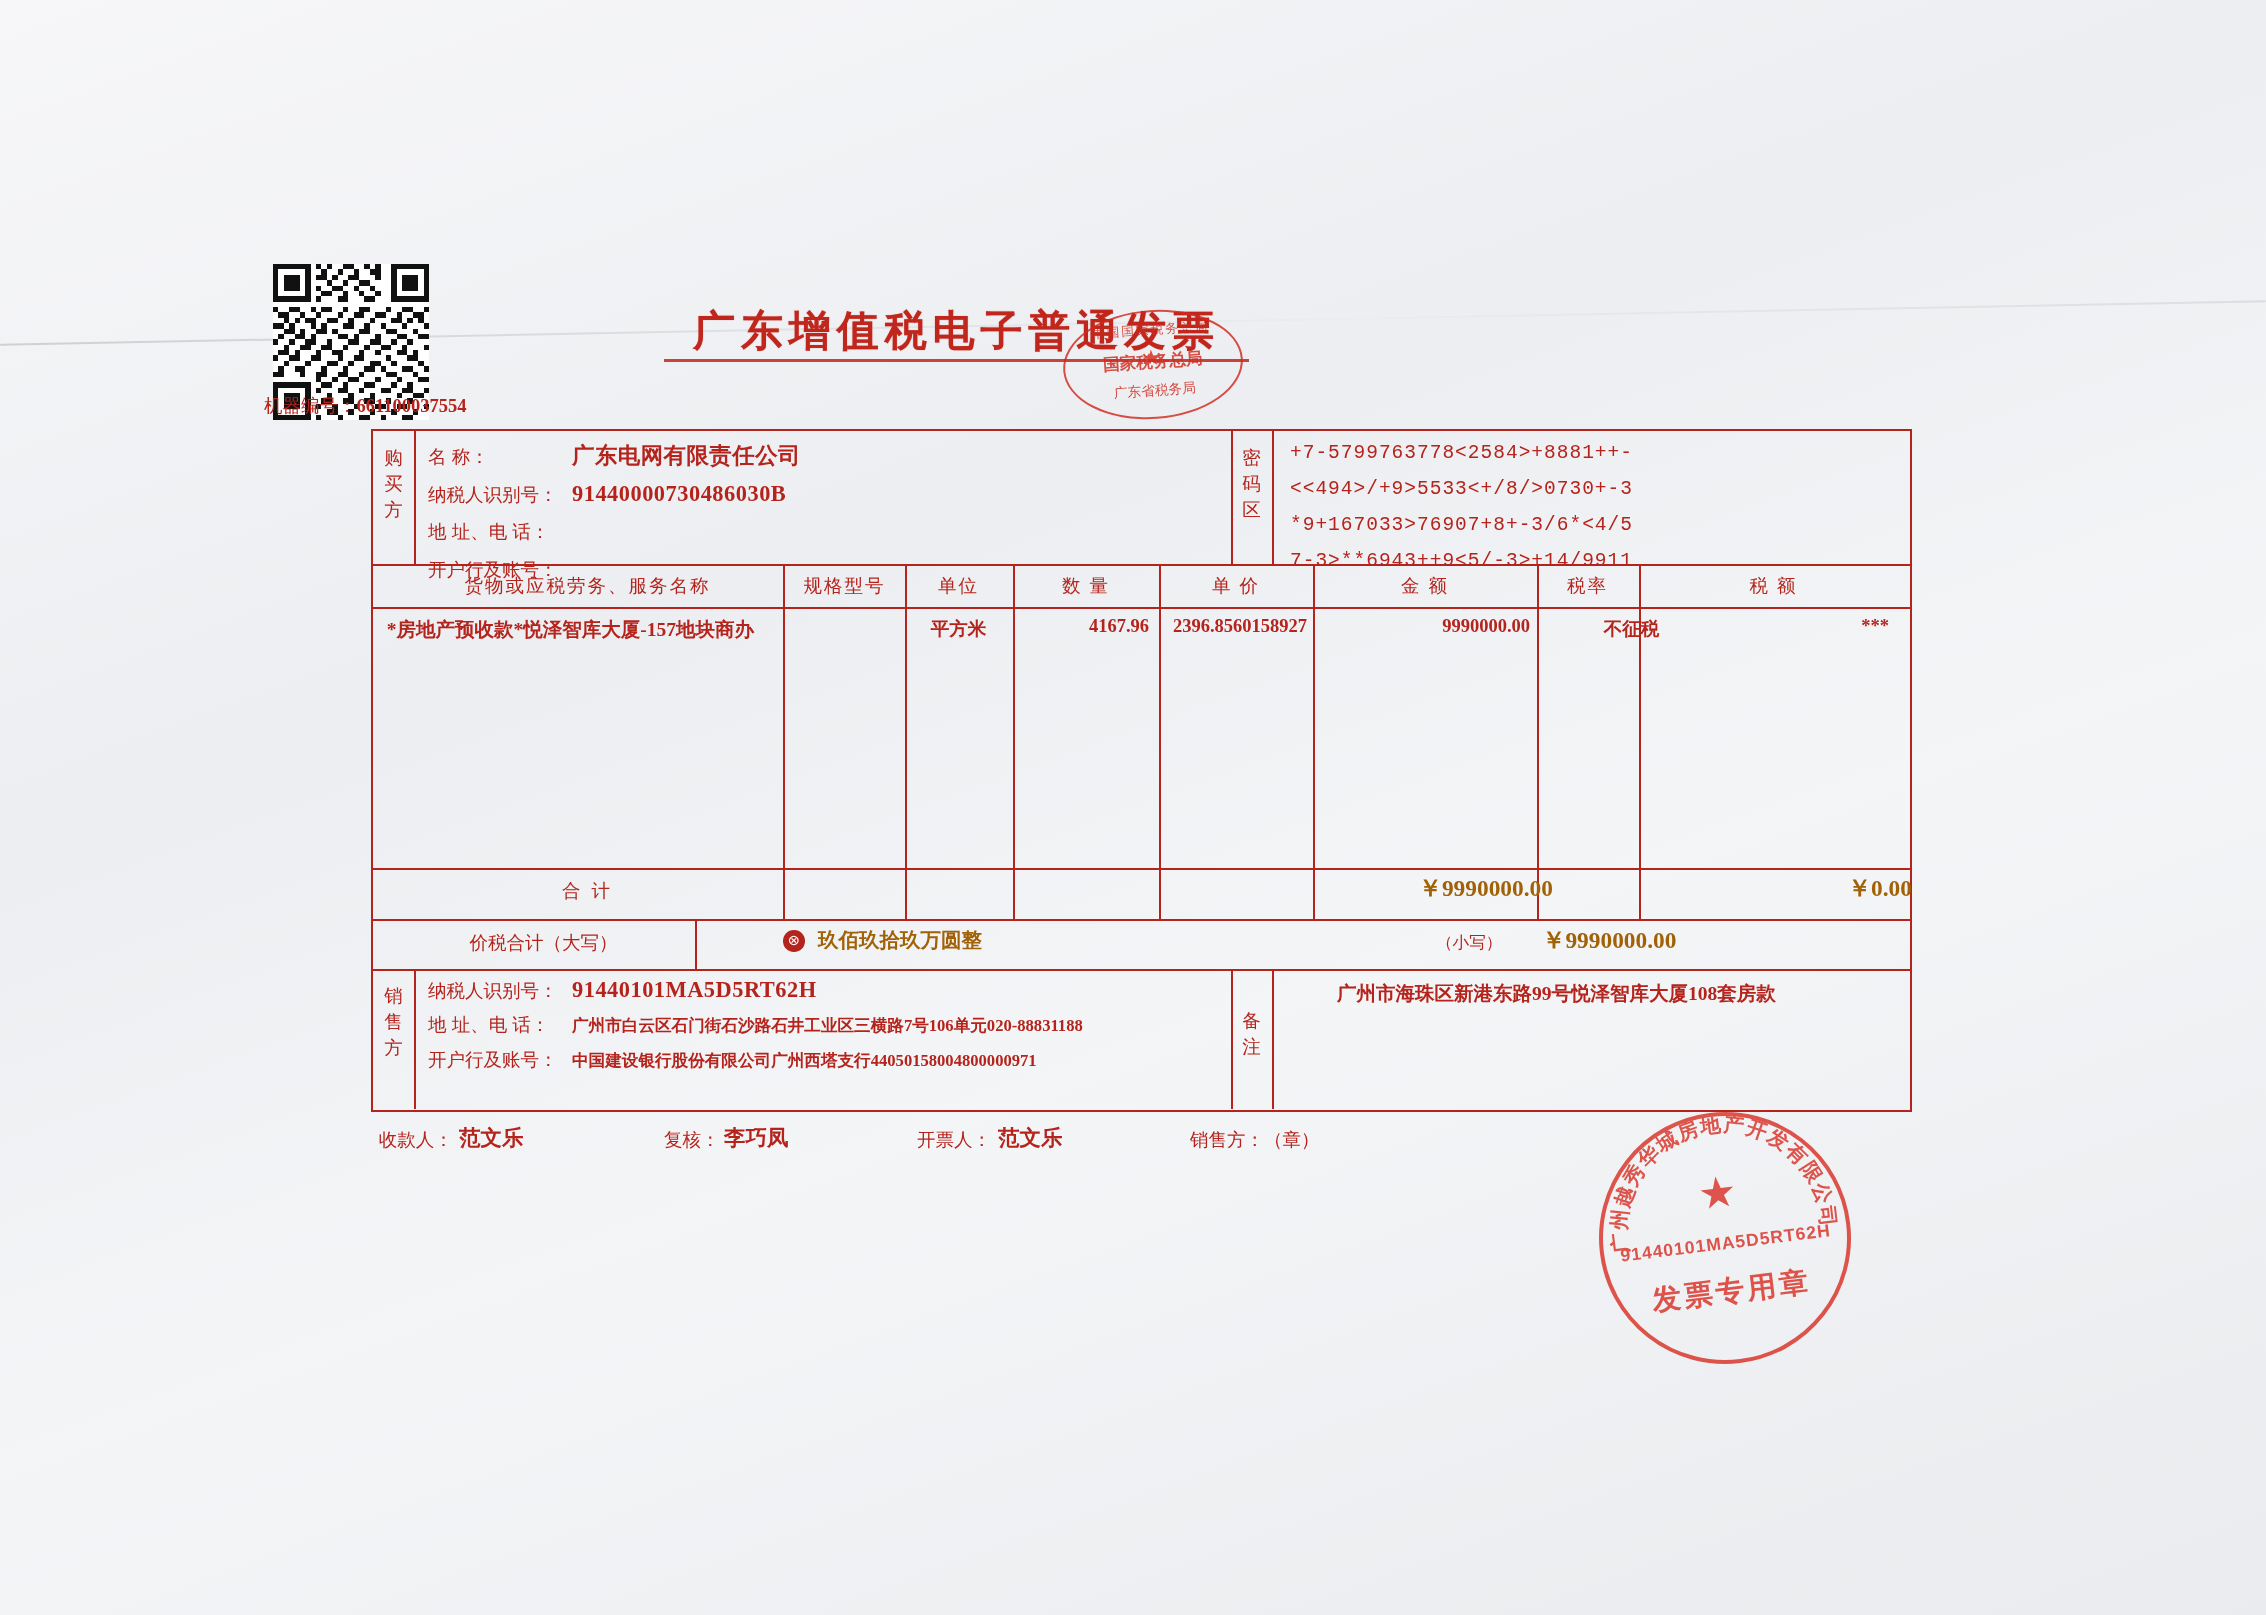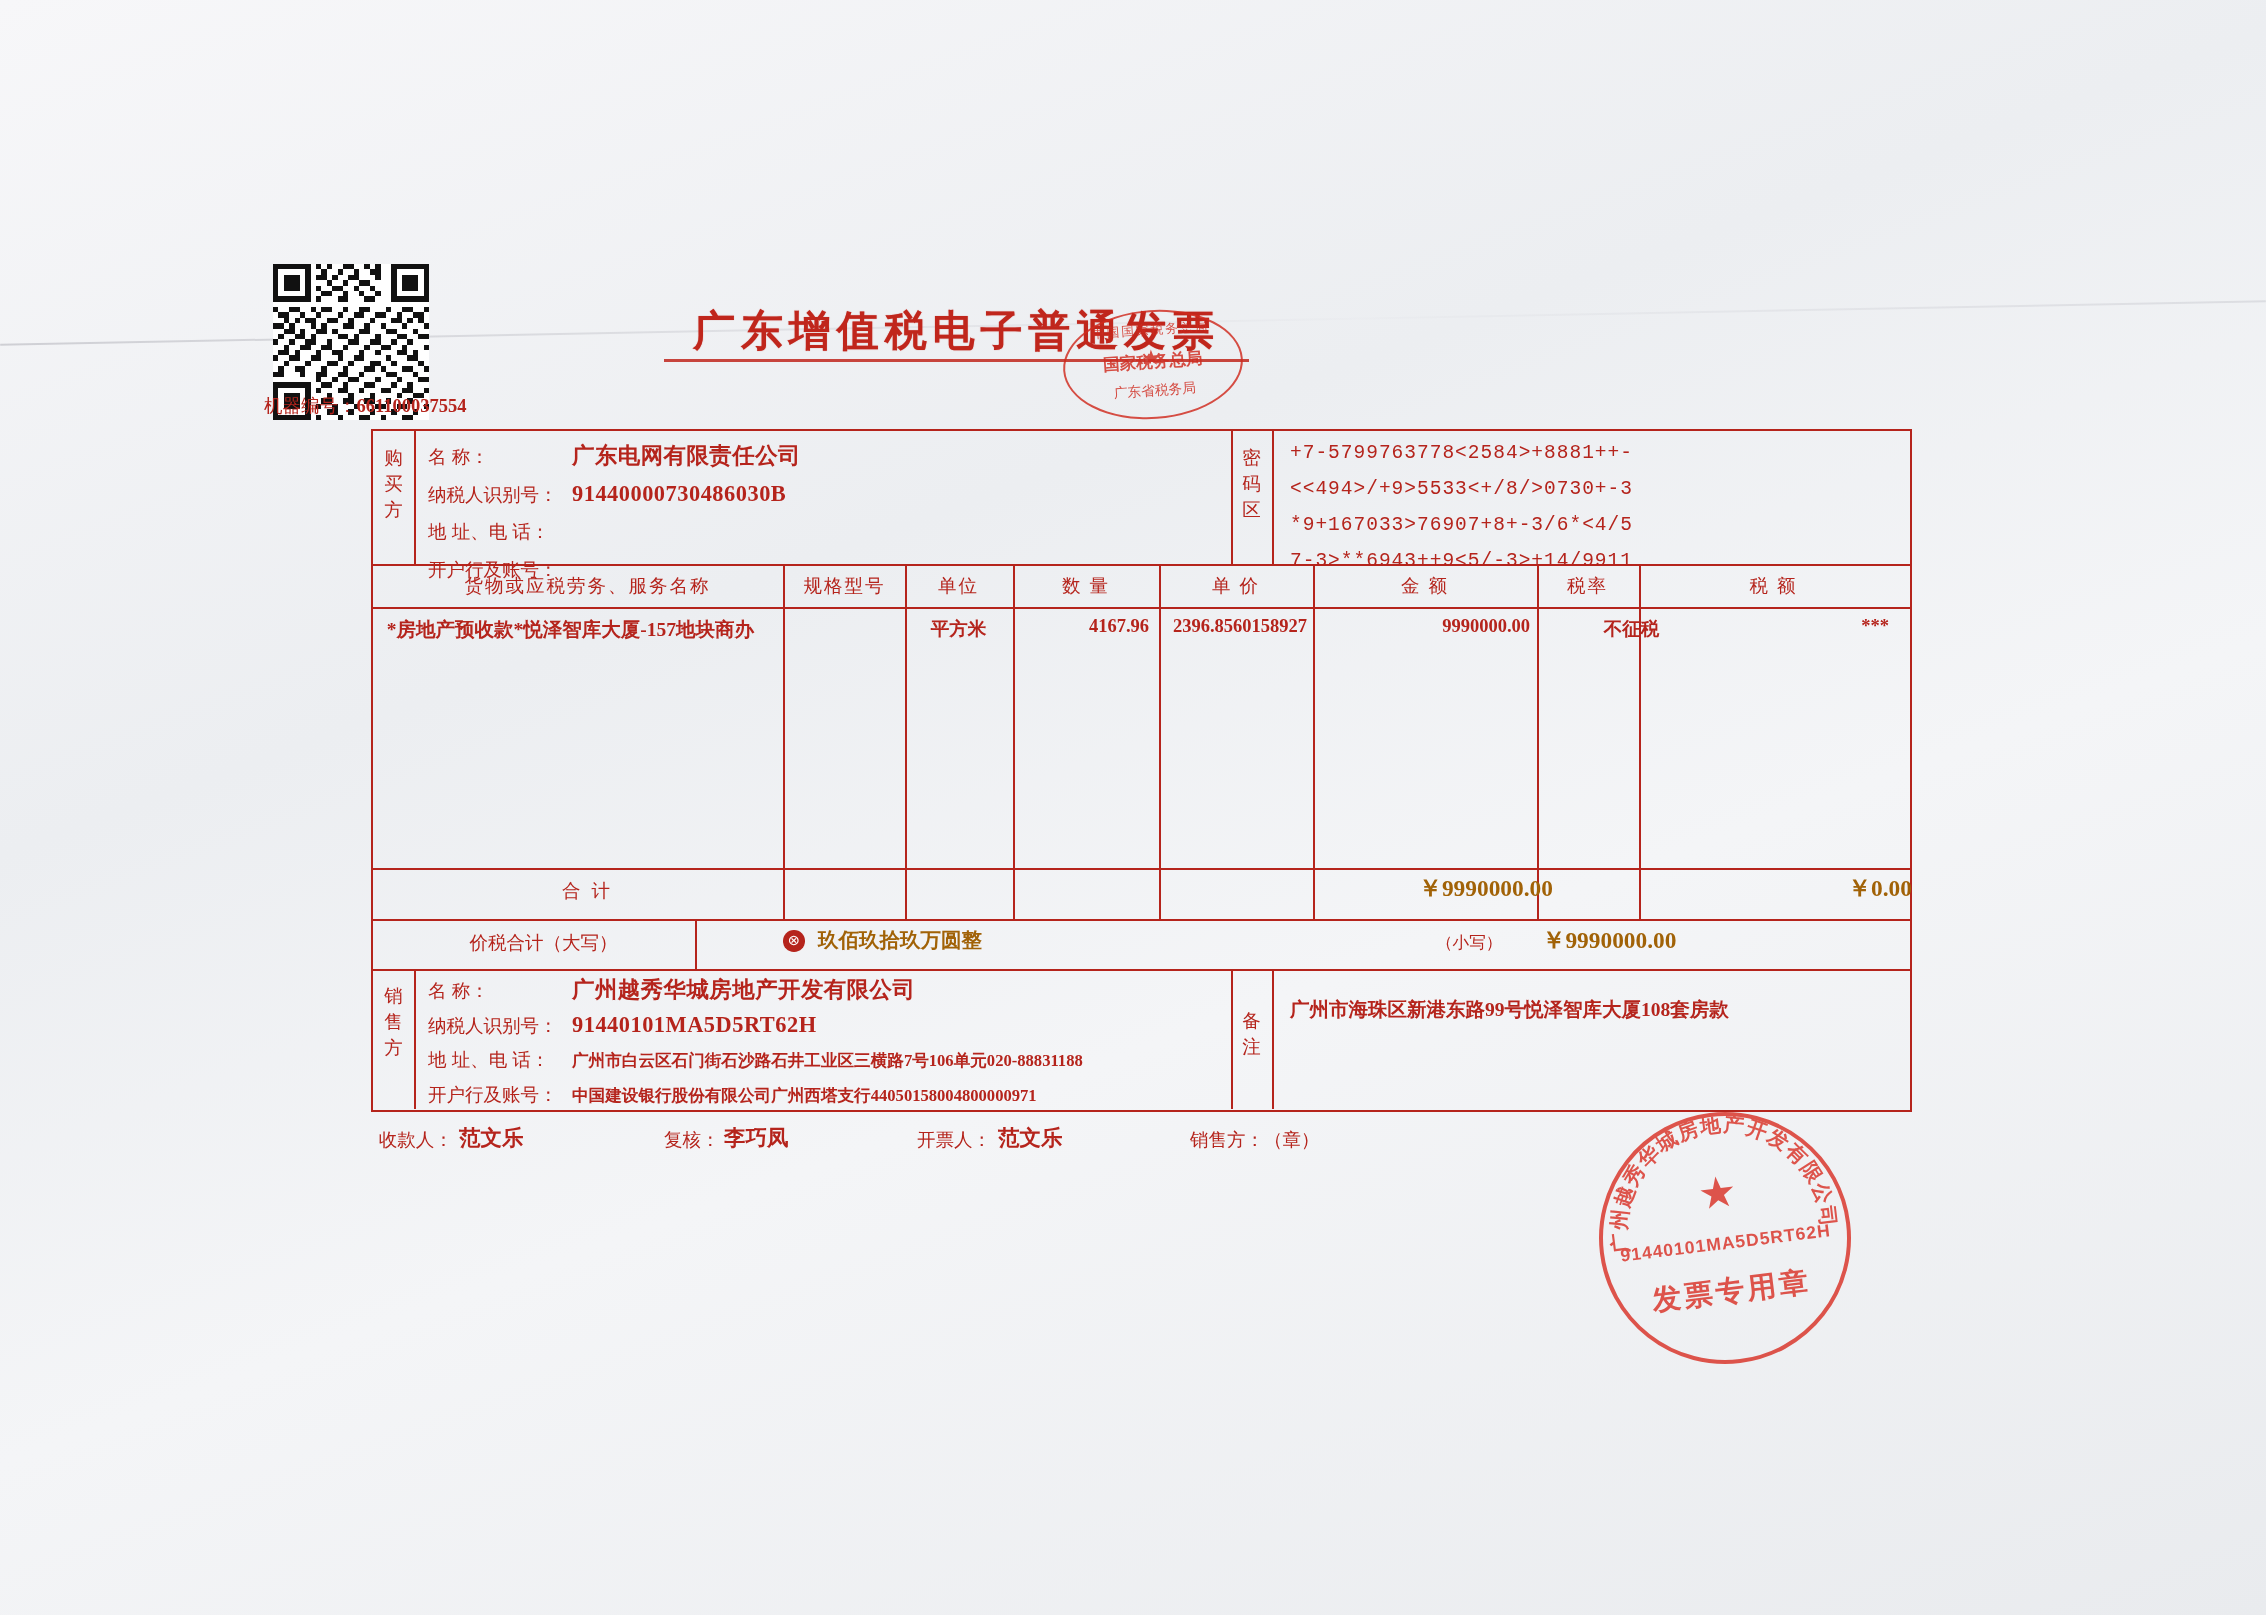--- a/index.html
+++ b/index.html
@@ -371,30 +371,29 @@
     <div class="vline" style="left:322px;top:488px;height:51px;"></div>
     <div class="gcell" style="left:19.5px;top:499px;width:302px;text-align:center;">价税合计（大写）</div>
     <div class="circ" style="left:410px;top:499px;">⊗</div>
     <div class="cn-total" style="left:445px;top:495px;">玖佰玖拾玖万圆整</div>
     <div class="gcell" style="left:1063px;top:501px;font-size:16.6px;">（小写）</div>
     <div class="tot" style="left:1146px;top:493px;">￥9990000.00</div>
 
     <div class="vline" style="left:41px;top:538px;height:140px;"></div>
     <div class="sidelab" style="left:0;top:552px;">销<br>售<br>方</div>
     <div class="fields" style="left:55px;top:542px;line-height:34px;">
-      <div><span class="lbl">名        称：</span><span class="v big">广州越秀华城房地产开发有限公司</span></div>
       <div><span class="lbl">纳税人识别号：</span><span class="v big">91440101MA5D5RT62H</span></div>
       <div><span class="lbl">地  址、电  话：</span><span class="v small">广州市白云区石门街石沙路石井工业区三横路7号106单元020-88831188</span></div>
       <div><span class="lbl">开户行及账号：</span><span class="v small">中国建设银行股份有限公司广州西塔支行44050158004800000971</span></div>
     </div>
 
     <div class="vline" style="left:858px;top:538px;height:140px;"></div>
     <div class="vline" style="left:899px;top:538px;height:140px;"></div>
     <div class="sidelab" style="left:858px;top:577px;">备<br>注</div>
-    <div class="gcell b" style="left:917px;top:548px;width:605px;font-size:19.5px;line-height:29px;margin-top:16px;">广州市海珠区新港东路99号悦泽智库大厦108套房款</div>
+    <div class="gcell b" style="left:964px;top:548px;width:605px;font-size:19.5px;line-height:29px;">广州市海珠区新港东路99号悦泽智库大厦108套房款</div>
   </div>
 
   <div class="foot">
     <span style="position:absolute;left:7.8px;top:0;">收款人：</span>
     <span class="nm" style="position:absolute;left:88px;top:-3.9px;">范文乐</span>
     <span style="position:absolute;left:293px;top:0;">复核：</span>
     <span class="nm" style="position:absolute;left:353px;top:-3.9px;">李巧凤</span>
     <span style="position:absolute;left:546px;top:0;">开票人：</span>
     <span class="nm" style="position:absolute;left:627px;top:-3.9px;">范文乐</span>
     <span style="position:absolute;left:819px;top:0;">销售方：（章）</span>

